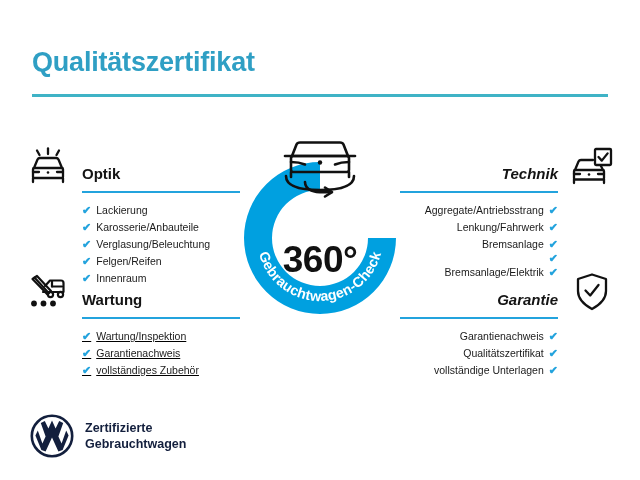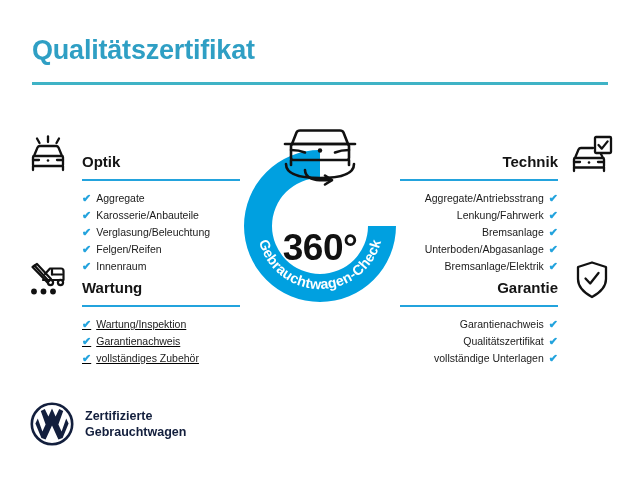--- a/index.html
+++ b/index.html
@@ -12,20 +12,21 @@
     height: 480px;
     overflow: hidden;
     font-family: "Liberation Sans", sans-serif;
     position: relative;
   }
 
   .page {
     position: absolute;
     inset: 0;
     background: #ffffff;
+    margin-top: 12px;
   }
 
   
   .header {
     position: absolute;
     left: 32px;
     top: 36px;
     width: 576px;
   }
   .page-title {
@@ -71,21 +72,21 @@
 
   .sec-title {
     position: absolute;
     bottom: 8px;
     font-size: 15px;
     font-weight: bold;
     color: #141414;
     white-space: nowrap;
   }
   .left .sec-title  { left: 60px; text-align: left; }
-  .right .sec-title { right: 60px; text-align: left; }
+  .right .sec-title { right: 60px; text-align: left; font-style: italic; }
 
   .sec-rule {
     height: 2px;
     background: #23a3dd;
     width: 158px;
     margin-top: 1px;
   }
   .left .sec-rule  { margin-left: 60px; }
   .right .sec-rule { margin-left: 0; }
 
@@ -180,21 +181,21 @@
           <line x1="29" y1="25" x2="35" y2="25"></line>
           <circle cx="20" cy="25.5" r="1.3" fill="#111" stroke="none"></circle>
         </svg>
       </div>
       <div class="sec-title">Optik</div>
     </div>
     <div class="sec-rule"></div>
     <ul class="sec-list">
       <li>
           <span class="check">✔</span>
-          <span class="li-text">Aggregate</span>
+          <span class="li-text">Lackierung</span>
         </li>
       <li>
           <span class="check">✔</span>
           <span class="li-text">Karosserie/Anbauteile</span>
         </li>
       <li>
           <span class="check">✔</span>
           <span class="li-text">Verglasung/Beleuchtung</span>
         </li>
       <li>
@@ -270,21 +271,20 @@
       <li>
           <span class="check">✔</span>
           <span class="li-text">Lenkung/Fahrwerk</span>
         </li>
       <li>
           <span class="check">✔</span>
           <span class="li-text">Bremsanlage</span>
         </li>
       <li>
           <span class="check">✔</span>
-          <span class="li-text">Unterboden/Abgasanlage</span>
         </li>
       <li>
           <span class="check">✔</span>
           <span class="li-text">Bremsanlage/Elektrik</span>
         </li>
     </ul>
   </div>
 
   <div class="section right sec-garantie">
     <div class="sec-head">

